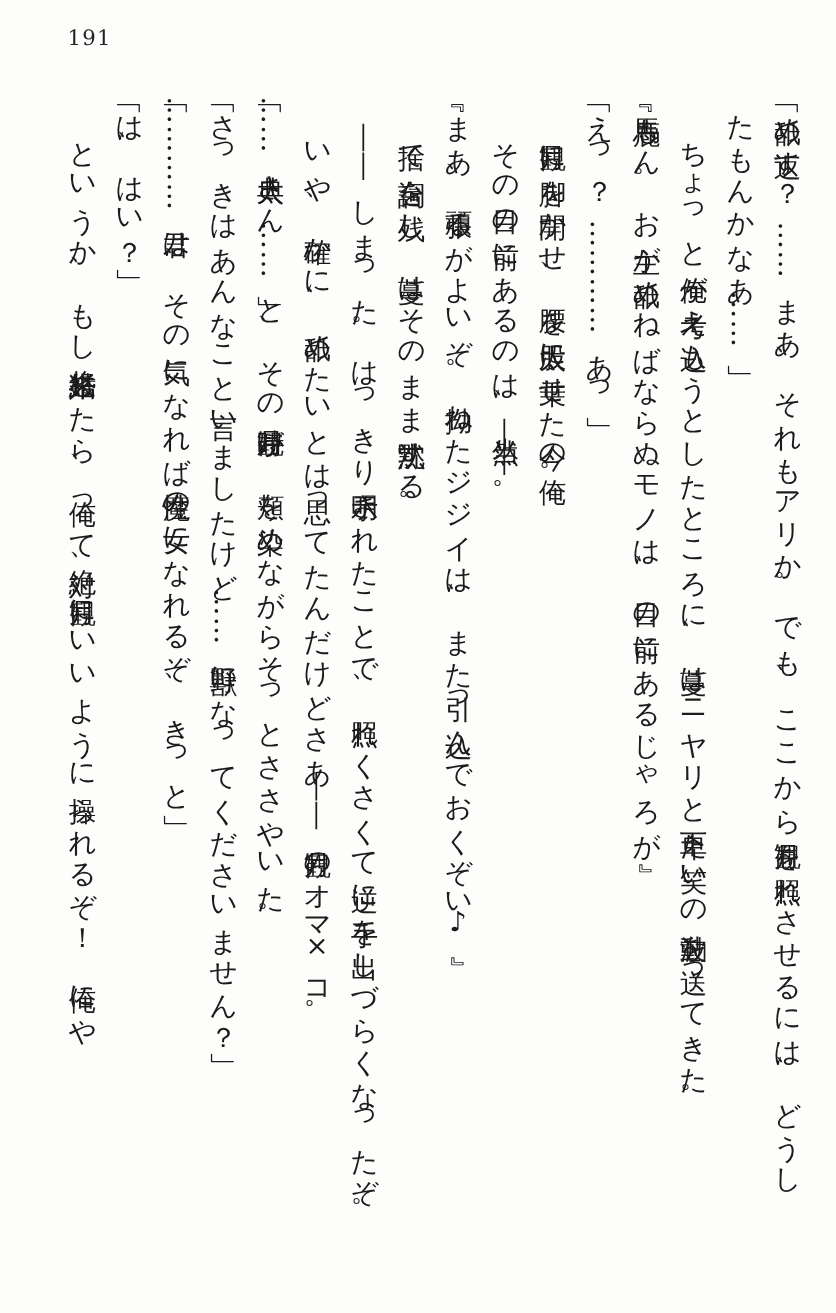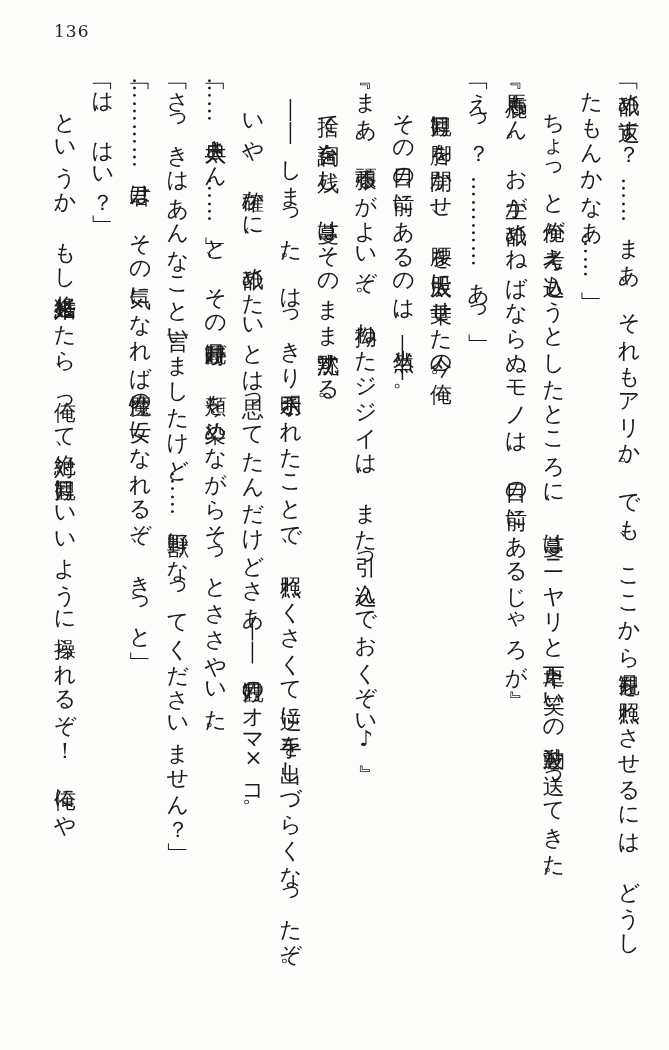--- a/index.html
+++ b/index.html
@@ -43,21 +43,21 @@
     text-indent: 0;
   }
   .line.indent {
     text-indent: 23px;
   }
 </style>
 </head>
 <body>
 
 <div class="page">
-  <div class="page-number">136</div>
+  <div class="page-number">191</div>
 
   <div class="text-block">
     <p class="line">「舐め返す？　……まあ、それもアリか。でも、ここから観月を照れさせるには、どうし</p>
     <p class="line">たもんかなあ……」</p>
     <p class="line indent">ちょっと俺が考え込もうとしたところに、蔓はニヤリと下卑た笑いの波動を送ってきた。</p>
     <p class="line">『馬鹿もん。お主が舐めねばならぬモノは、目の前にあるじゃろが』</p>
     <p class="line">「えっ？　…………あっ」</p>
     <p class="line indent">観月に脚を開かせ、腰を太股に乗せた今の俺。</p>
     <p class="line indent">その目の前にあるのは、当然――。</p>
     <p class="line">『まあ、頑張るがよいぞ。拗ねたジジイは、また引っ込んでおくぞい♪』</p>

